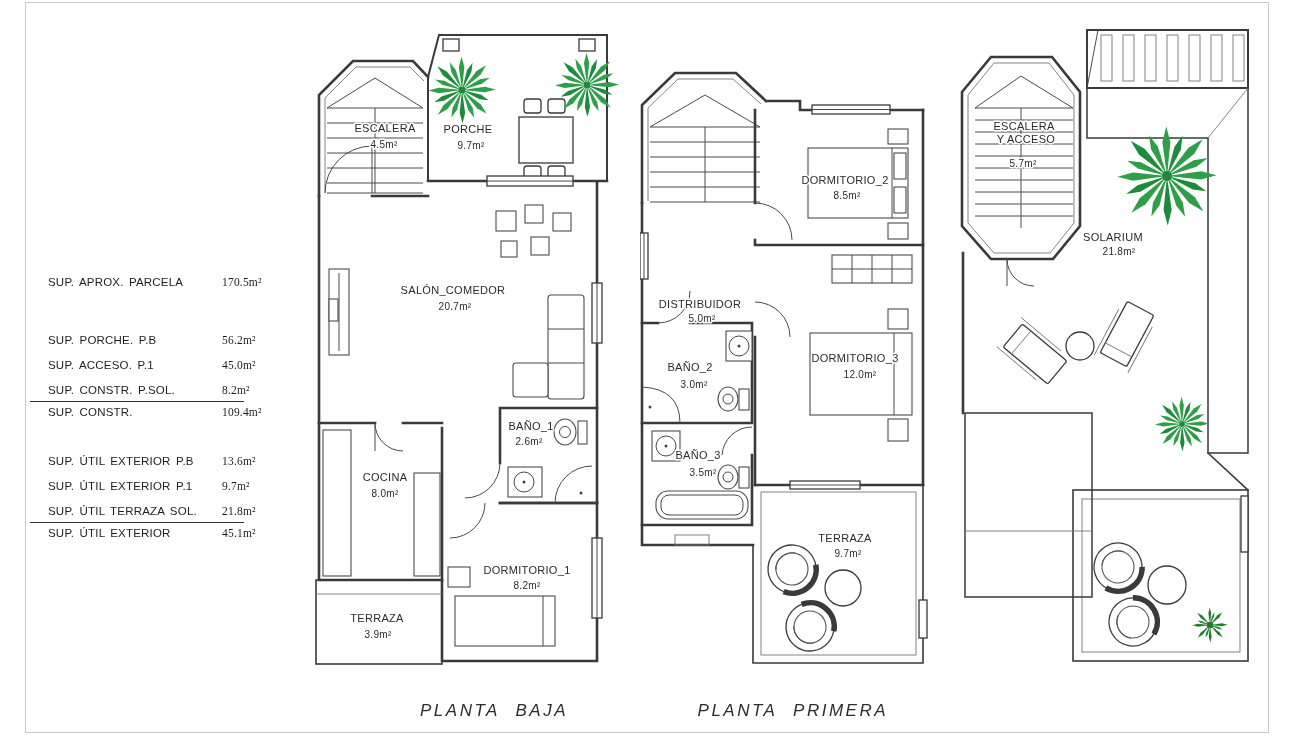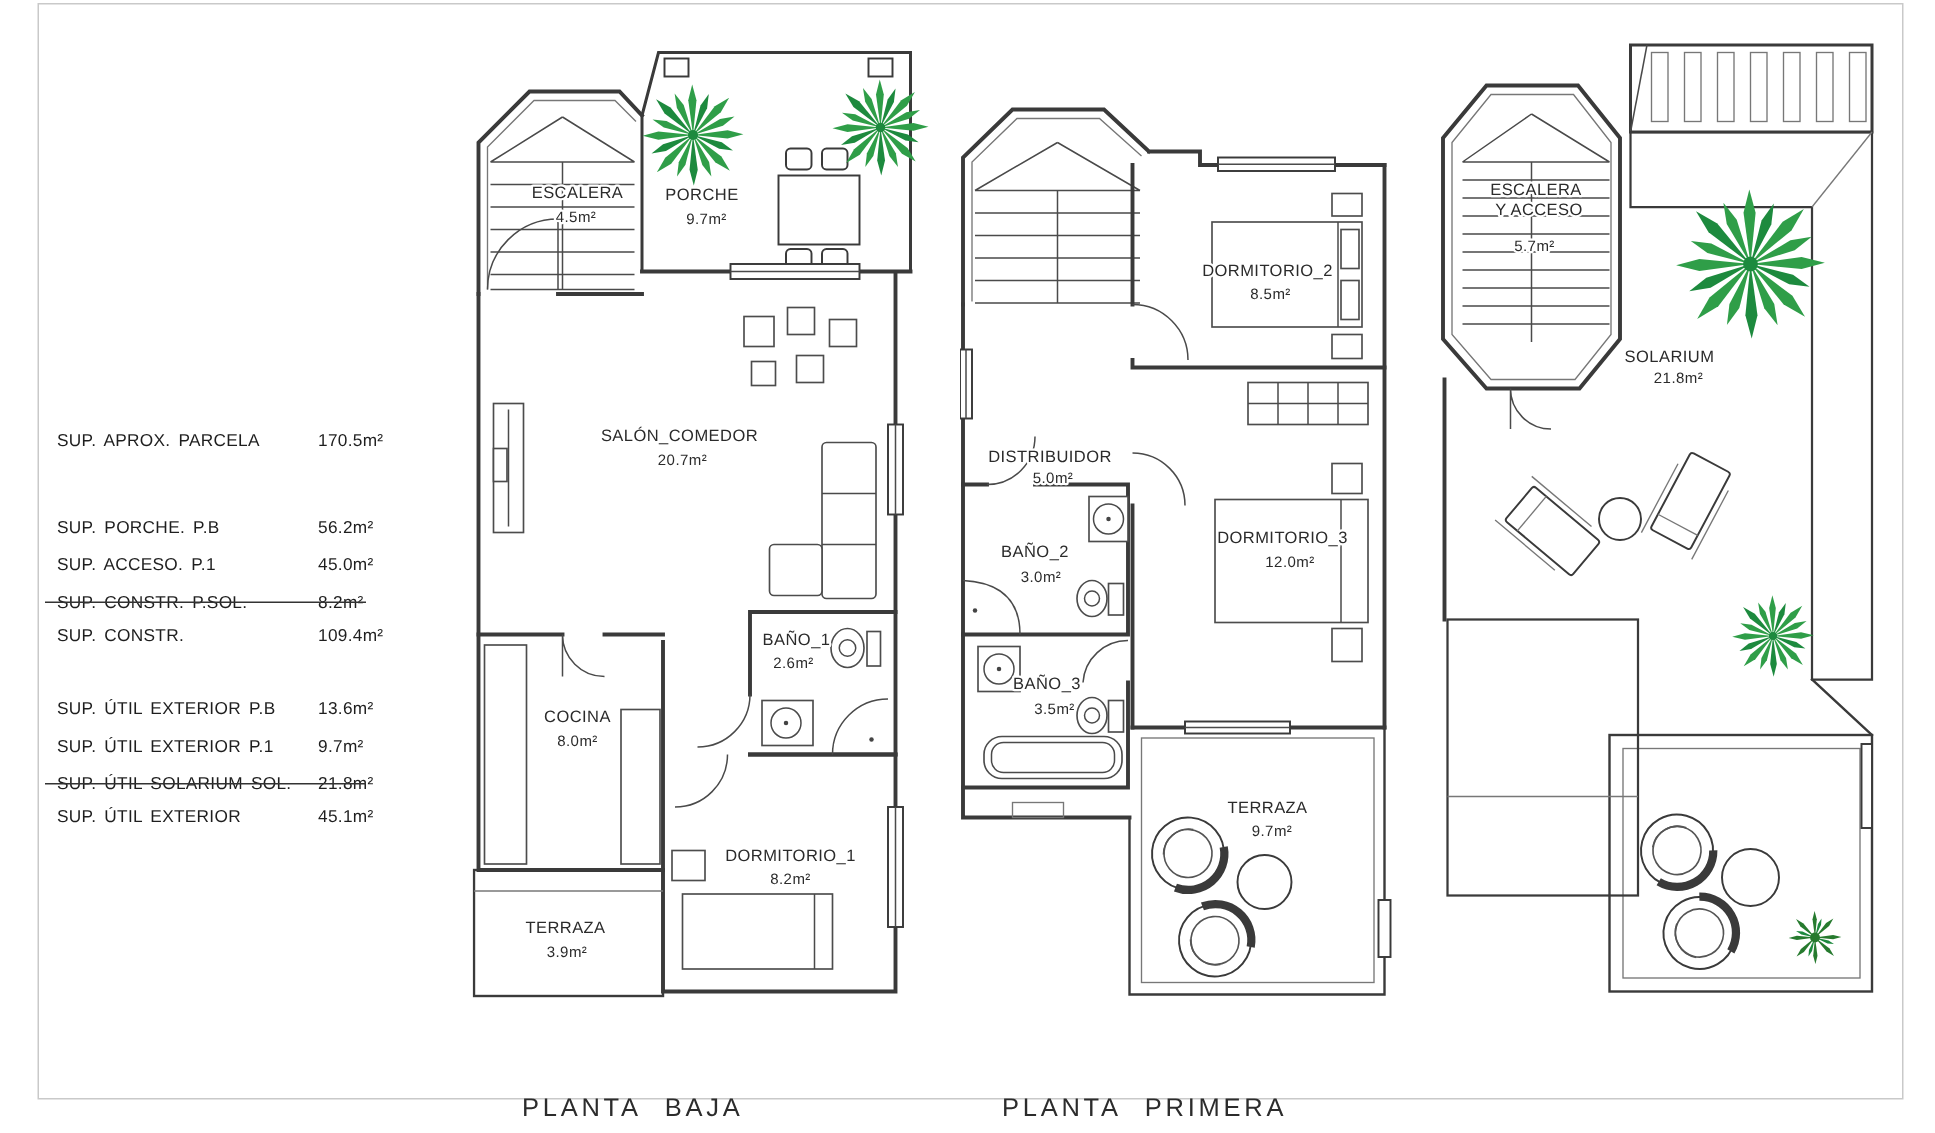--- a/index.html
+++ b/index.html
@@ -6,27 +6,27 @@
     --line:#3a3a3a; --text:#2b2b2b; --frame:#c9c9c9;
     --palm:#2f9e48; --palm-dark:#1d8a3e; --bush:#267a2e;
     --hatch:#bdbdbd; --tile:#9a9a9a;
   }
   html,body{margin:0;padding:0;background:#fff;}
   .canvas{position:relative;width:1290px;height:755px;background:#fff;overflow:hidden;
           font-family:"Liberation Sans",sans-serif;color:var(--text);}
   .frame{position:absolute;left:25px;top:2px;width:1242px;height:729px;
          border:1.5px solid var(--frame);background:#fff;}
   
-  .srow{position:absolute;left:38px;width:230px;height:15px;font-size:11.5px;
-        letter-spacing:.2px;word-spacing:2px;white-space:nowrap;color:#1e1e1e;margin-top:12px;}
-  .sval{position:absolute;left:174px;top:0;}
+  .srow{position:absolute;left:48px;width:230px;height:15px;font-size:11.5px;
+        letter-spacing:.2px;word-spacing:2px;white-space:nowrap;color:#1e1e1e;}
+  .sval{position:absolute;left:174px;top:0;font-family:Liberation Serif, serif;}
   .sumline{position:absolute;left:30px;width:214px;height:0;border-top:1.4px solid #333;}
   
-  .caption{position:absolute;top:729px;width:220px;text-align:left;font-size:17px;
-           letter-spacing:2.5px;word-spacing:9px;color:#2c2c2c;white-space:nowrap;}
+  .caption{position:absolute;top:701px;width:220px;text-align:right;font-size:17px;
+           letter-spacing:2.5px;word-spacing:9px;color:#2c2c2c;white-space:nowrap;font-style:italic;}
   
   .w{fill:none;stroke:var(--line);stroke-width:2.6;stroke-linecap:square;}
   .w2{fill:none;stroke:var(--line);stroke-width:1.6;stroke-linecap:square;}
   .thin{fill:none;stroke:#4a4a4a;stroke-width:1;}
   .thin2{fill:none;stroke:#777;stroke-width:.9;}
   .f{fill:#fff;stroke:var(--line);stroke-width:1.3;}
   .furn{fill:#fff;stroke:#4c4c4c;stroke-width:1.1;}
   .rname,.rarea{font-family:"Liberation Sans",sans-serif;fill:var(--text);text-anchor:middle;
         letter-spacing:.3px;paint-order:stroke;stroke:#fff;stroke-width:3px;stroke-linejoin:round;}
   .rname{font-size:11px;}
@@ -106,21 +106,21 @@
 
   <div>
     <div class="srow" style="top:276px"><span>SUP. APROX. PARCELA</span><span class="sval">170.5m²</span></div>
     <div class="srow" style="top:334px"><span>SUP. PORCHE. P.B</span><span class="sval">56.2m²</span></div>
     <div class="srow" style="top:359px"><span>SUP. ACCESO. P.1</span><span class="sval">45.0m²</span></div>
     <div class="srow" style="top:384px"><span>SUP. CONSTR. P.SOL.</span><span class="sval">8.2m²</span></div>
     <div class="sumline" style="top:401px"></div>
     <div class="srow" style="top:406px"><span>SUP. CONSTR.</span><span class="sval">109.4m²</span></div>
     <div class="srow" style="top:455px"><span>SUP. ÚTIL EXTERIOR P.B</span><span class="sval">13.6m²</span></div>
     <div class="srow" style="top:480px"><span>SUP. ÚTIL EXTERIOR P.1</span><span class="sval">9.7m²</span></div>
-    <div class="srow" style="top:505px"><span>SUP. ÚTIL SOLARIUM SOL.</span><span class="sval">21.8m²</span></div>
+    <div class="srow" style="top:505px"><span>SUP. ÚTIL TERRAZA SOL.</span><span class="sval">21.8m²</span></div>
     <div class="sumline" style="top:522px"></div>
     <div class="srow" style="top:527px"><span>SUP. ÚTIL EXTERIOR</span><span class="sval">45.1m²</span></div>
   </div>
 
   <svg class="plansvg" style="left:315px;top:33px" width="320" height="640" viewBox="0 0 320 640">
 
     <g>
       <polygon points="113,44 124,2 292,2 292,148 113,148" fill="url(#hlines)" class="w2" style="stroke-width:2"></polygon>
       <rect x="128" y="6" width="16" height="12" class="f"></rect>
       <rect x="264" y="6" width="16" height="12" class="f"></rect>

